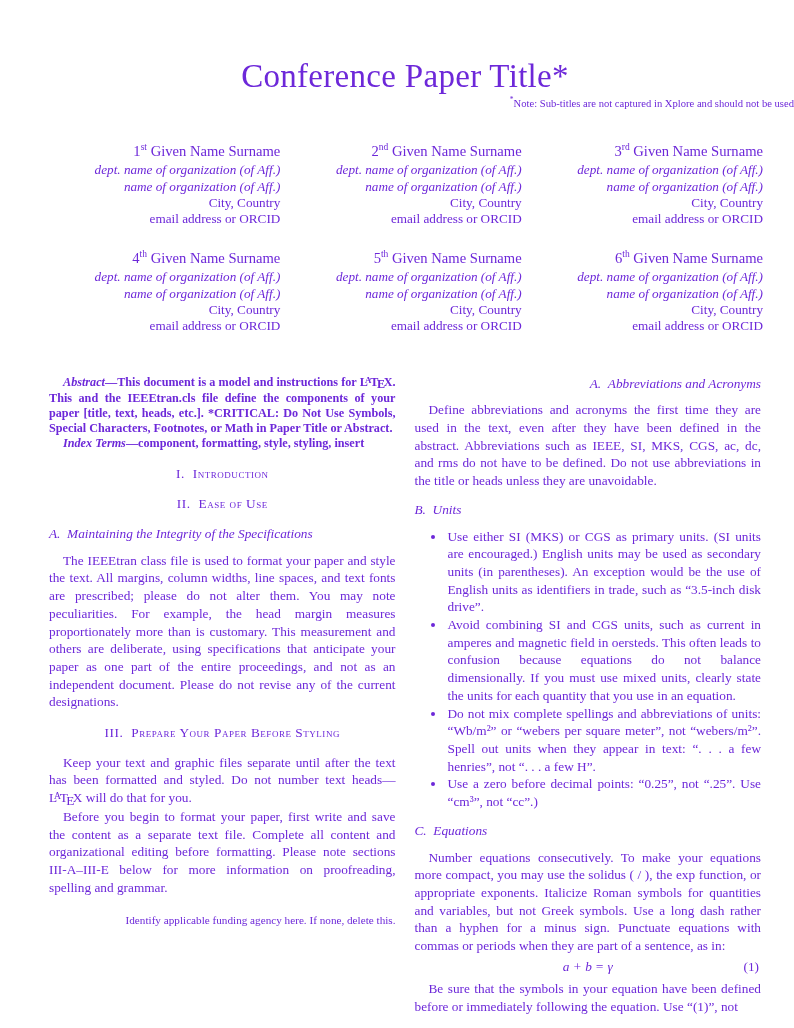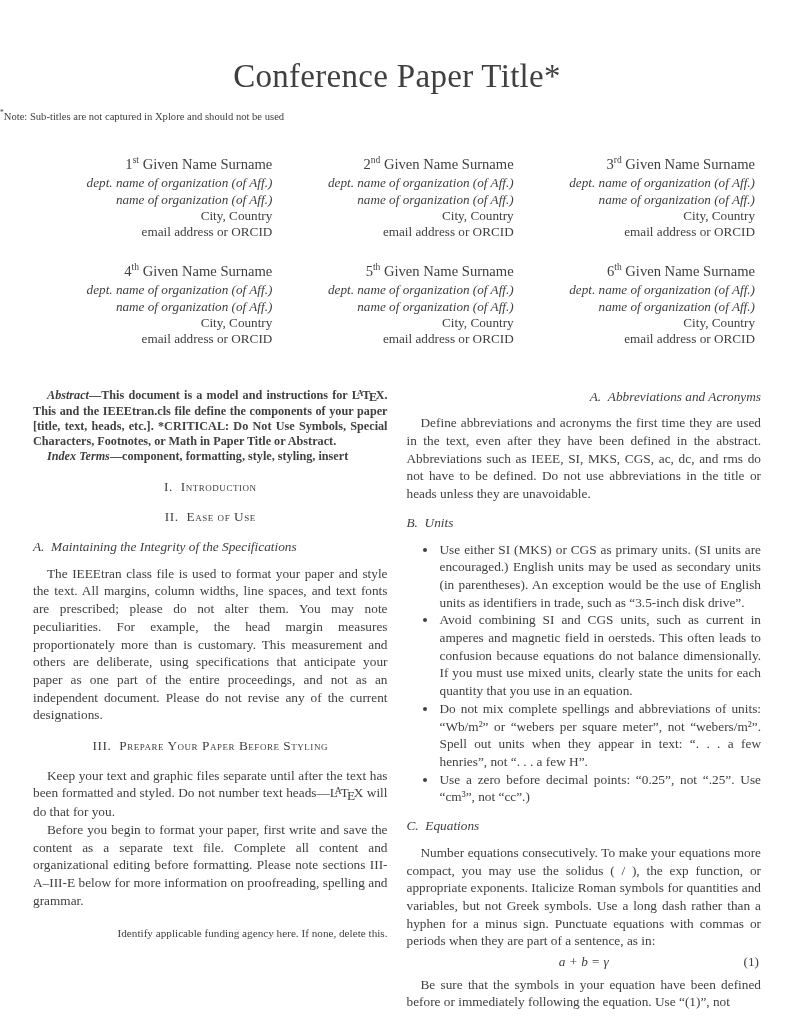--- a/index.html
+++ b/index.html
@@ -3,36 +3,36 @@
 <meta charset="utf-8">
 <style>
   * { box-sizing: border-box; }
   html, body { margin: 0; padding: 0; background: #ffffff; }
   .page {
     position: relative;
     width: 794px;
     height: 1028px;
     margin: 0 auto;
     background: #ffffff;
-    color: #404040;
+    color: #6d28d9;
     font-family: "Liberation Serif", "DejaVu Serif", serif;
     overflow: hidden;
+    padding-left: 16px;
   }
   
   .title {
     margin: 0;
     padding-top: 58px;
     text-align: center;
     font-size: 33px;
     font-weight: 400;
     letter-spacing: 0.3px;
   }
   .title-note {
-    margin-top: 13px;
-    text-align: left;
+    text-align: right;
     font-size: 10.6px;
   }
   .title-note sup { font-size: 7.5px; }
   
   .authors {
     display: grid;
     grid-template-columns: repeat(3, 1fr);
     width: 716px;
     margin: 29px auto 0;
     row-gap: 17px;

